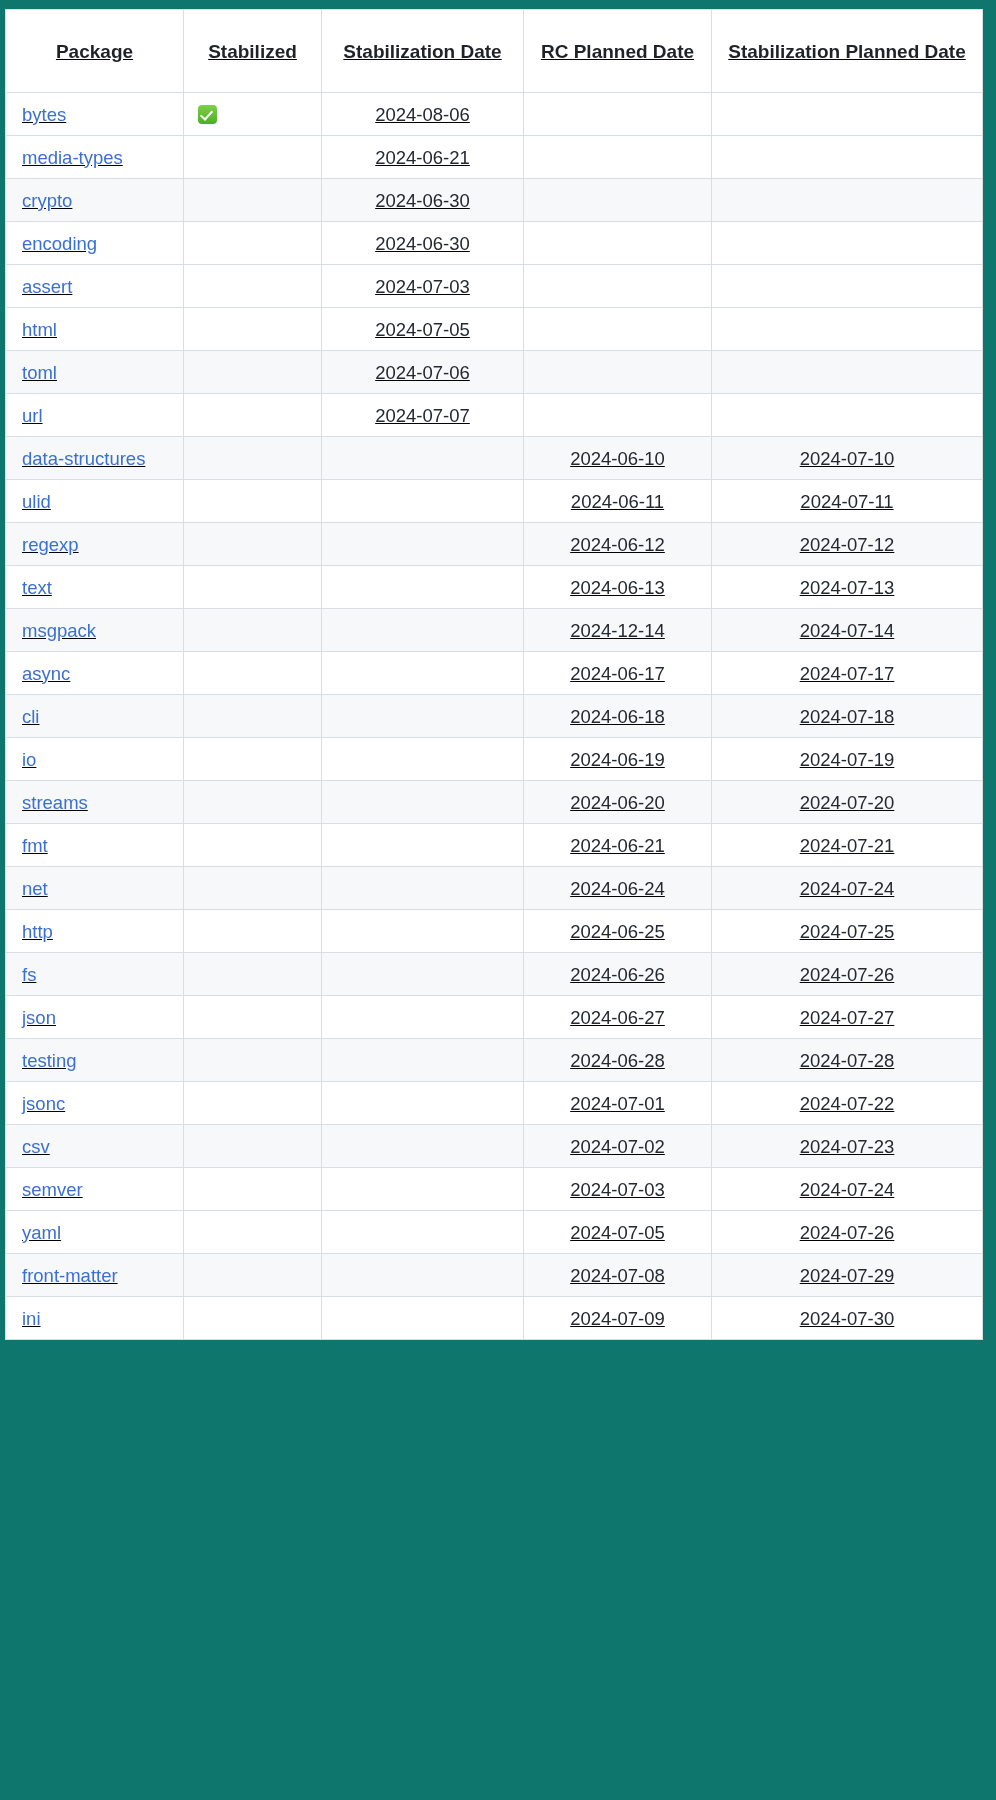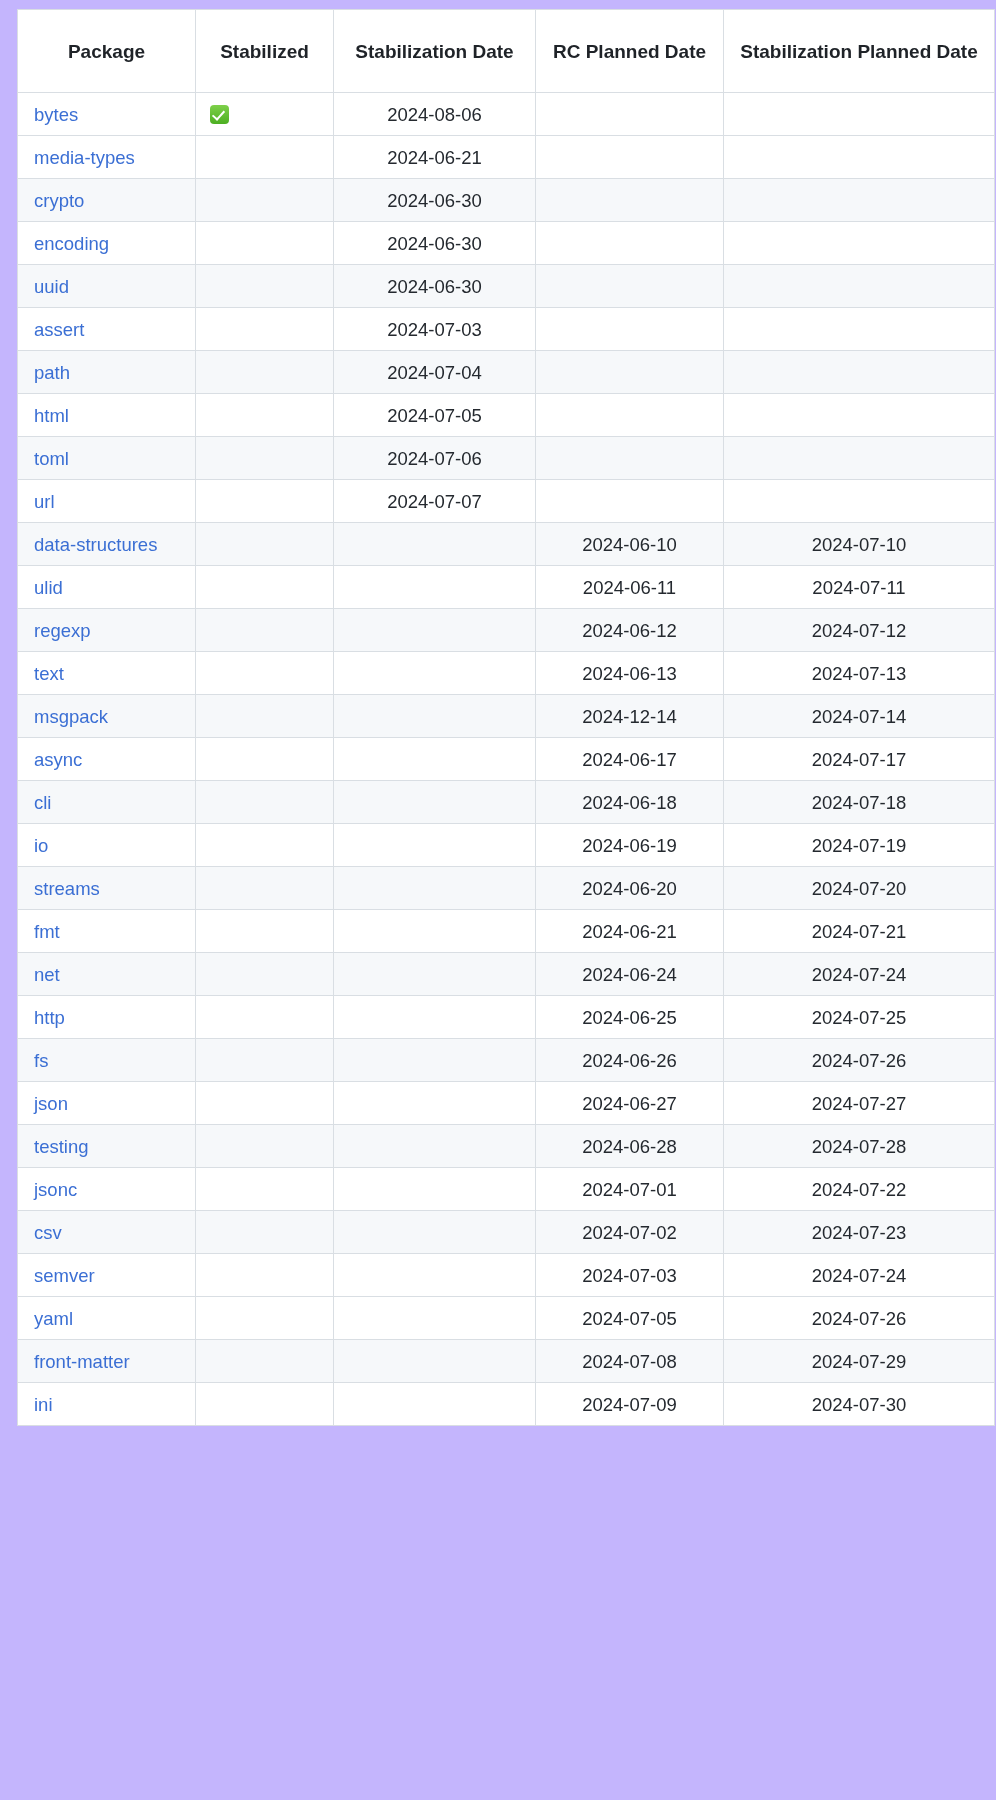--- a/index.html
+++ b/index.html
@@ -9,24 +9,25 @@
   }
   body {
     width: 996px;
     height: 1800px;
     font-family: "Liberation Sans", sans-serif;
     -webkit-font-smoothing: antialiased;
   }
   .page {
     width: 996px;
     height: 1800px;
-    background: #c4b5fd;
+    background: #0f766e;
     box-sizing: border-box;
-    padding: 9px 10px 0 17px;
+    padding: 9px 10px 0 5px;
     overflow: hidden;
+    text-decoration: underline;
   }
   table.pkg-table {
     border-collapse: collapse;
     table-layout: fixed;
     width: 977px;
     background: #ffffff;
   }
   table.pkg-table col.c-package      { width: 178px; }
   table.pkg-table col.c-stabilized   { width: 138px; }
   table.pkg-table col.c-stabdate     { width: 202px; }
@@ -141,38 +142,24 @@
           <td class="center-cell"></td>
           <td class="center-cell"></td>
         </tr>
         <tr class="plain">
           <td class="pkg-cell"><a class="pkg-link">encoding</a></td>
           <td class="center-cell"></td>
           <td class="center-cell">2024-06-30</td>
           <td class="center-cell"></td>
           <td class="center-cell"></td>
         </tr>
-        <tr class="striped">
-          <td class="pkg-cell"><a class="pkg-link">uuid</a></td>
-          <td class="center-cell"></td>
-          <td class="center-cell">2024-06-30</td>
-          <td class="center-cell"></td>
-          <td class="center-cell"></td>
-        </tr>
         <tr class="plain">
           <td class="pkg-cell"><a class="pkg-link">assert</a></td>
           <td class="center-cell"></td>
           <td class="center-cell">2024-07-03</td>
-          <td class="center-cell"></td>
-          <td class="center-cell"></td>
-        </tr>
-        <tr class="striped">
-          <td class="pkg-cell"><a class="pkg-link">path</a></td>
-          <td class="center-cell"></td>
-          <td class="center-cell">2024-07-04</td>
           <td class="center-cell"></td>
           <td class="center-cell"></td>
         </tr>
         <tr class="plain">
           <td class="pkg-cell"><a class="pkg-link">html</a></td>
           <td class="center-cell"></td>
           <td class="center-cell">2024-07-05</td>
           <td class="center-cell"></td>
           <td class="center-cell"></td>
         </tr>

